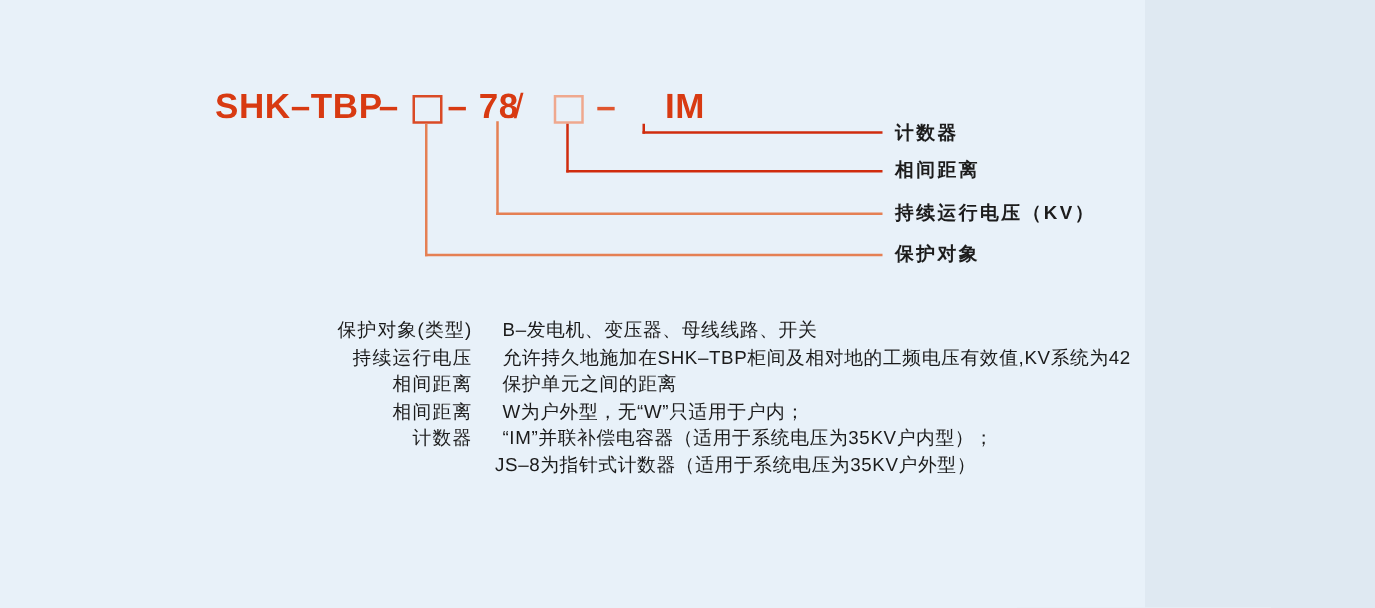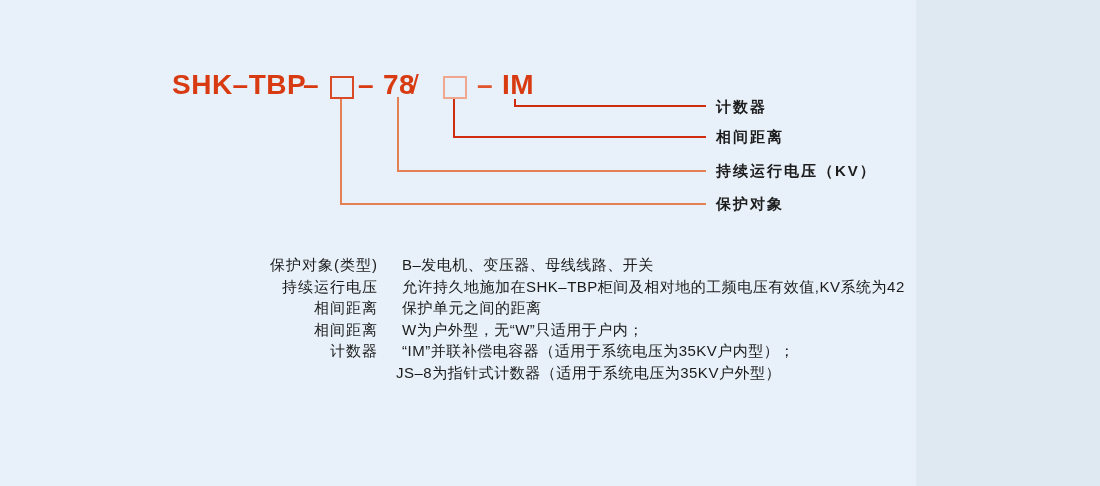--- a/index.html
+++ b/index.html
@@ -84,21 +84,21 @@
 <div class="canvas">
 
   <span class="code-part" style="left:172px">SHK–TBP</span>
   <span class="code-part" style="left:303px">–</span>
   <span class="ph-box b1"></span>
   <span class="code-part" style="left:358px">–</span>
   <span class="code-part" style="left:383px">78</span>
   <span class="code-part" style="left:411px;font-weight:400">/</span>
   <span class="ph-box b2"></span>
   <span class="code-part" style="left:477px;color:#e0552e">–</span>
-  <span class="code-part" style="left:502px">IM</span>
+  <span class="code-part" style="left:532px">IM</span>
 
   <div class="vline ln-strong" style="left:514px;top:99px;height:8px"></div>
   <div class="hline ln-strong" style="left:514px;top:105px;width:192px"></div>
 
   <div class="vline ln-strong" style="left:453px;top:99px;height:39px"></div>
   <div class="hline ln-strong" style="left:453px;top:136px;width:253px"></div>
 
   <div class="vline ln-light" style="left:397px;top:97px;height:75px"></div>
   <div class="hline ln-light" style="left:397px;top:170px;width:309px"></div>
 

